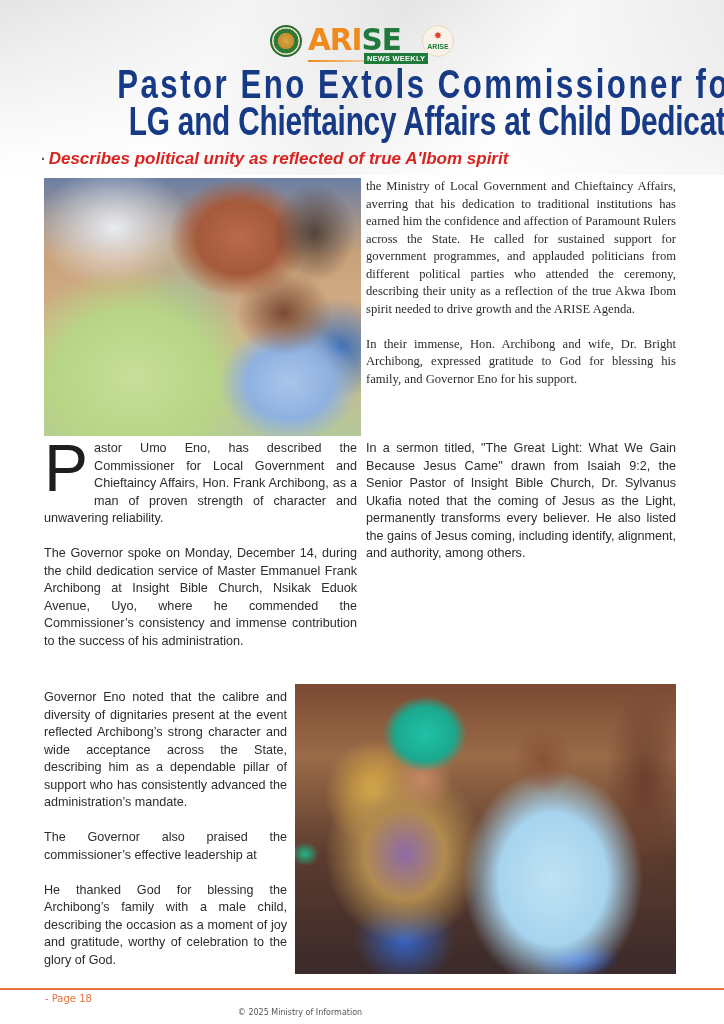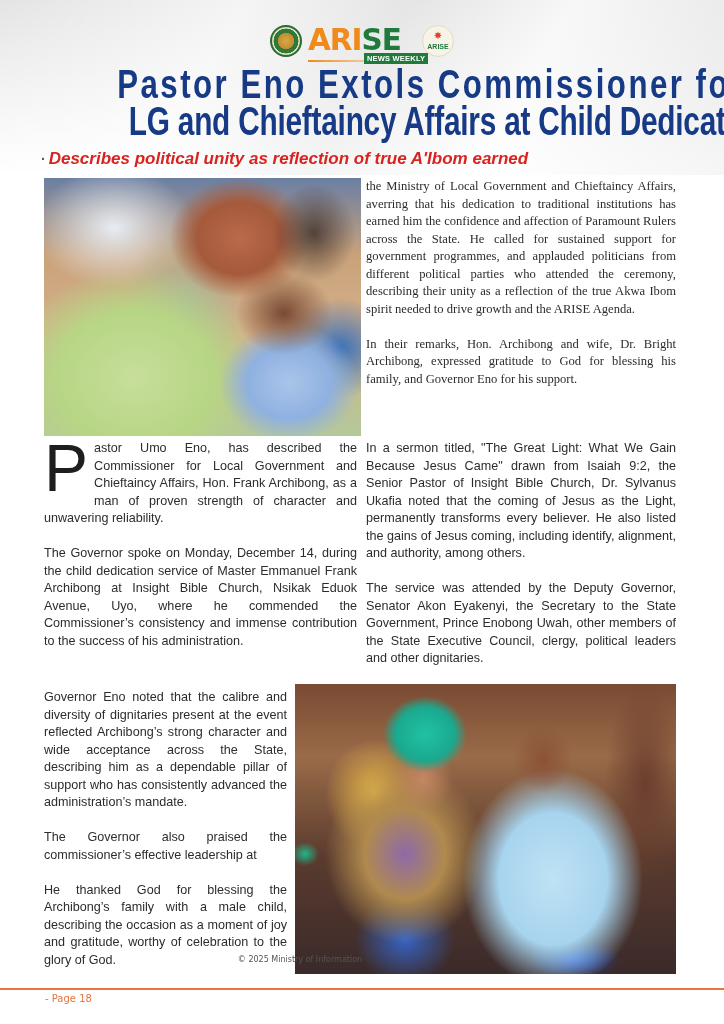--- a/index.html
+++ b/index.html
@@ -109,21 +109,21 @@
   }
   .col-right-mid { left: 366px; top: 440px; width: 310px; }
   .footer-line {
     position: absolute; left: 0; top: 988px; width: 724px; height: 2px; background: #e5743f;
   }
   .page-num {
     position: absolute; left: 45px; top: 993px; font-size: 10px; color: #e5743f;
     font-family: "DejaVu Sans", sans-serif;
   }
   .copyright {
-    position: absolute; left: 0; top: 955px; width: 600px; text-align: center; font-size: 8px; color: #555;
+    position: absolute; left: 0; top: 1008px; width: 600px; text-align: center; font-size: 8px; color: #555;
     font-family: "DejaVu Sans", sans-serif;
   }
 </style>
 </head>
 <body>
 
 <div class="header-bg"></div>
 
 <div class="masthead">
   <div class="seal"></div>
@@ -135,38 +135,37 @@
     <span class="lbl">ARISE</span>
   </div>
 </div>
 
 <h1 class="headline">
   <span class="l1">Pastor Eno Extols Commissioner for</span>
   <span class="l2">LG and Chieftaincy Affairs at Child Dedication</span>
 </h1>
 
 <div class="subhead">
-  <span class="bullet">·</span><span>Describes political unity as reflection of true A'Ibom earned</span>
+  <span class="bullet">·</span><span>Describes political unity as reflected of true A'Ibom spirit</span>
 </div>
 
 <div class="photo photo1"></div>
 
 <div class="col col-right-top">
   <p>the Ministry of Local Government and Chieftaincy Affairs, averring that his dedication to traditional institutions has earned him the confidence and affection of Paramount Rulers across the State. He called for sustained support for government programmes, and applauded politicians from different political parties who attended the ceremony, describing their unity as a reflection of the true Akwa Ibom spirit needed to drive growth and the ARISE Agenda.</p>
-  <p>In their remarks, Hon. Archibong and  wife, Dr. Bright Archibong, expressed gratitude to God for blessing his family, and Governor Eno for his support.</p>
+  <p>In their immense, Hon. Archibong and  wife, Dr. Bright Archibong, expressed gratitude to God for blessing his family, and Governor Eno for his support.</p>
 </div>
 
 <div class="col col-left-mid">
   <p><span class="dropcap">P</span><span>astor Umo Eno, has described the Commissioner for Local Government and Chieftaincy Affairs, Hon. Frank Archibong, as a man of proven strength of character and unwavering reliability.</span></p>
   <p>The Governor spoke on Monday, December 14, during the child dedication service of Master Emmanuel Frank Archibong at Insight Bible Church, Nsikak Eduok Avenue, Uyo, where he commended the Commissioner’s consistency and immense contribution to the success of his administration.</p>
 </div>
 
 <div class="col col-right-mid">
   <p>In a sermon titled, "The  Great Light: What We Gain Because Jesus Came" drawn from Isaiah 9:2, the Senior Pastor of Insight Bible Church, Dr. Sylvanus Ukafia noted that the coming of Jesus as the Light, permanently transforms every believer. He also listed the gains of Jesus coming, including identify, alignment, and authority, among others.</p>
-  <p>The service was attended by the Deputy Governor, Senator Akon Eyakenyi, the Secretary to the State Government, Prince Enobong Uwah, other members of the State Executive Council, clergy, political leaders and other dignitaries.</p>
 </div>
 
 <div class="col col-left-bot">
   <p>Governor Eno noted that the calibre and diversity of dignitaries present at the event reflected Archibong’s strong character and wide acceptance across the State, describing him as a dependable pillar of support who has consistently advanced the administration’s mandate.</p>
   <p>The Governor also praised the commissioner’s effective leadership at</p>
   <p>He thanked God for blessing the Archibong’s family with a male child, describing the occasion as a moment of joy and gratitude, worthy of celebration to the glory of God.</p>
 </div>
 
 <div class="photo photo2"></div>
 

